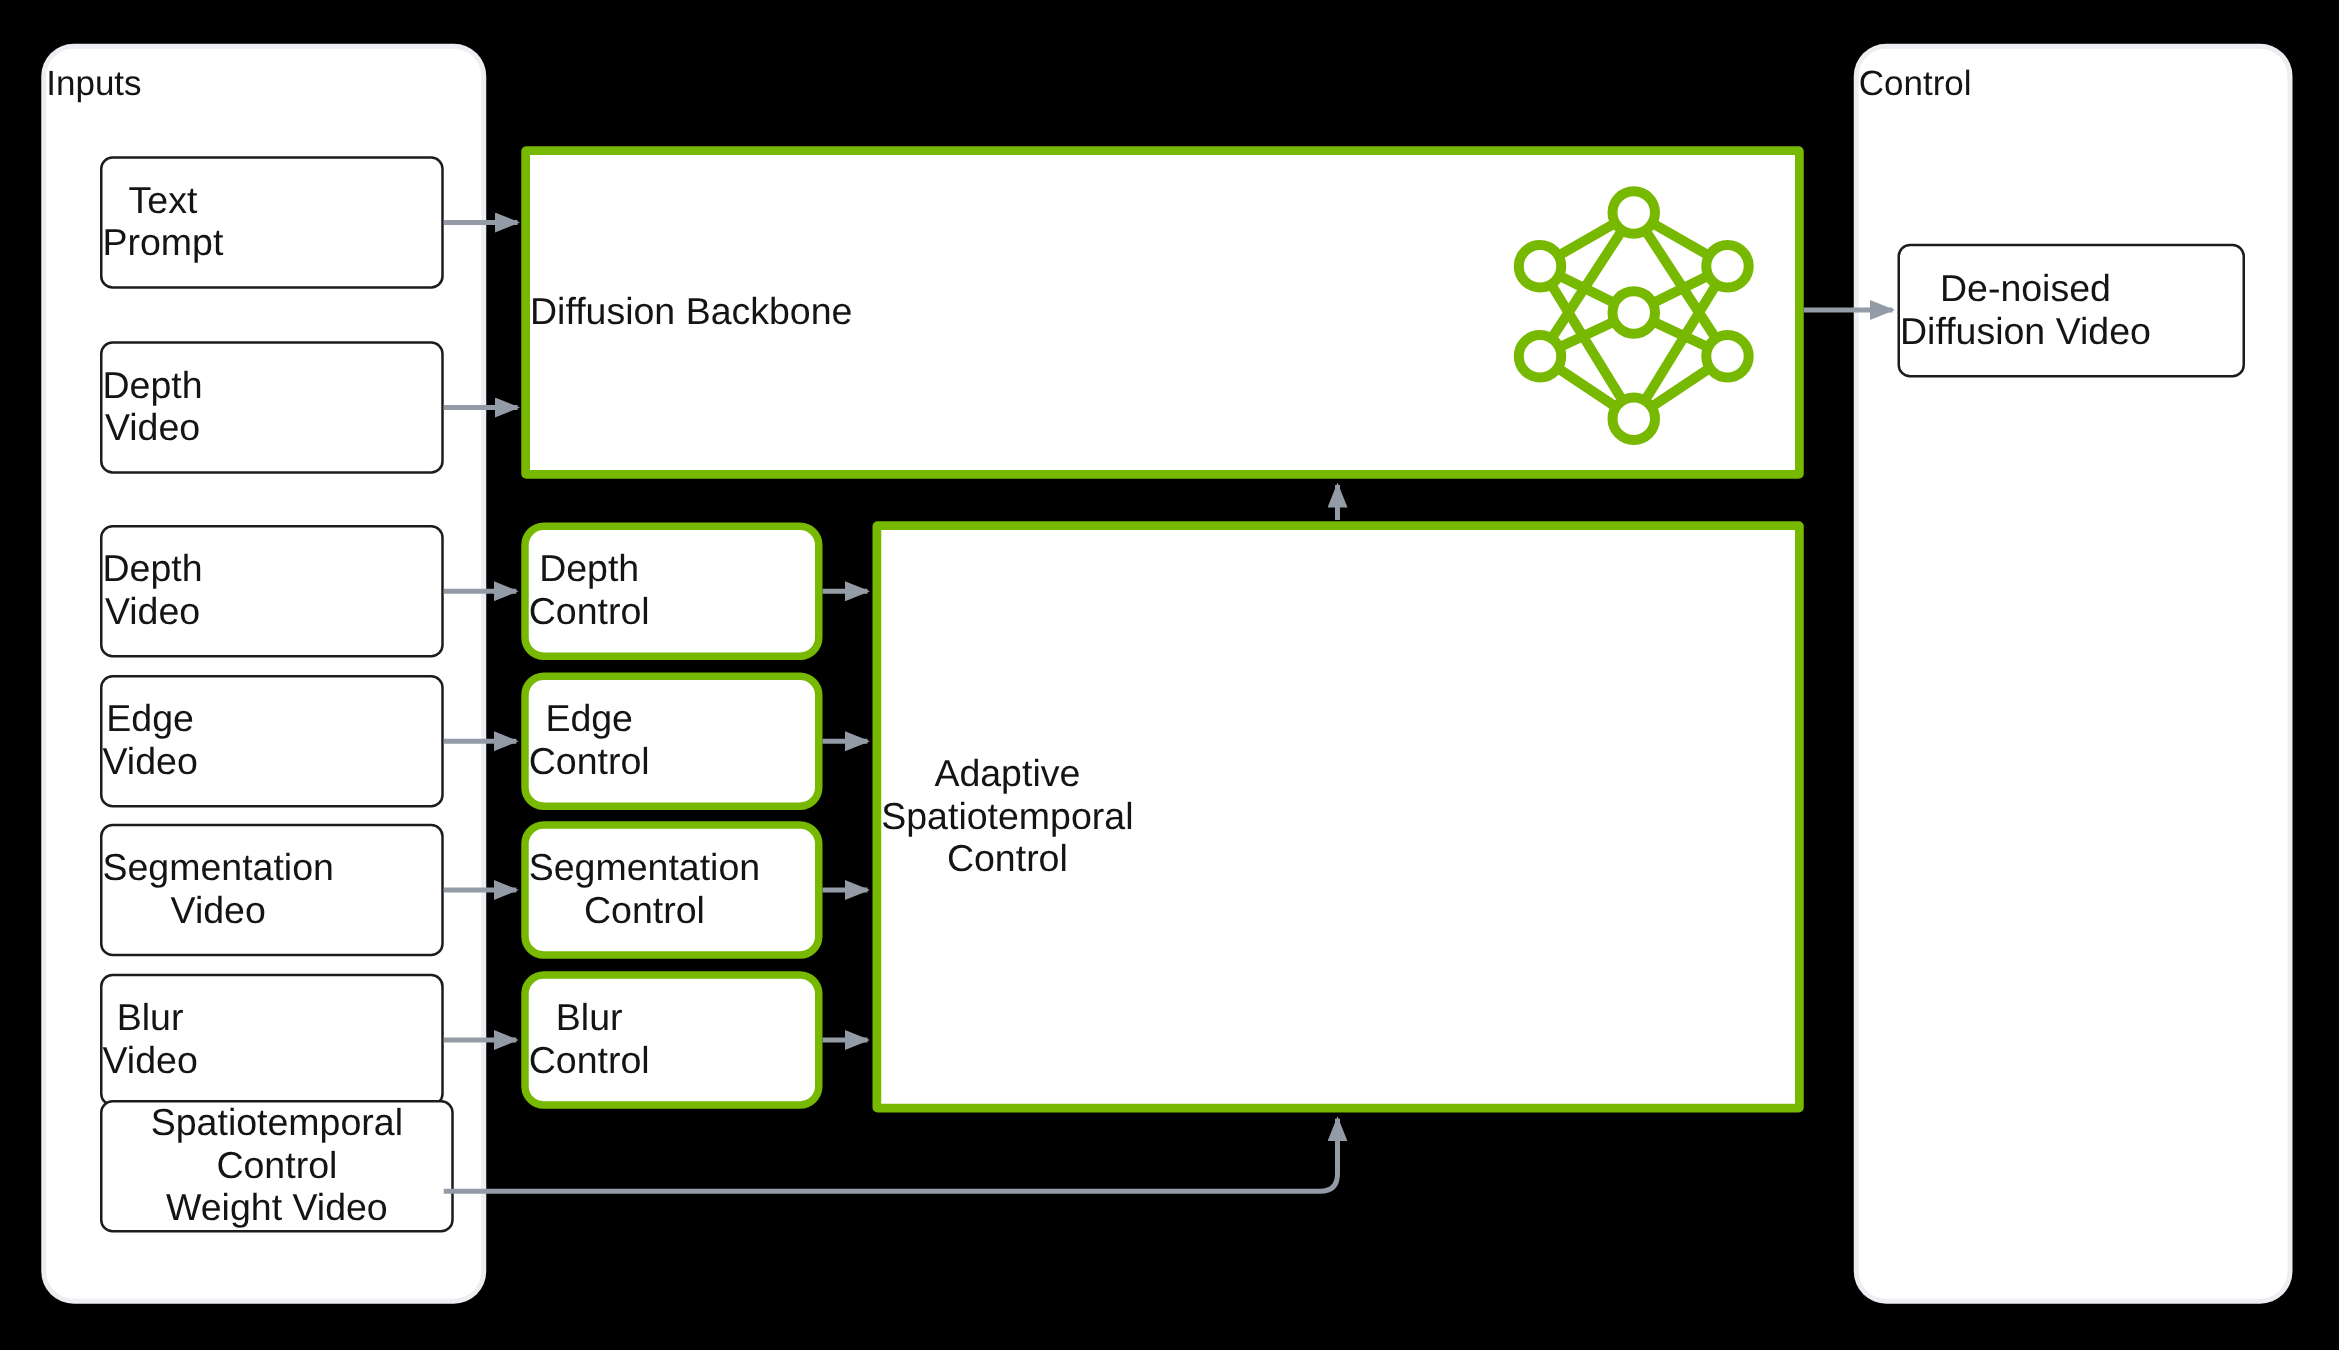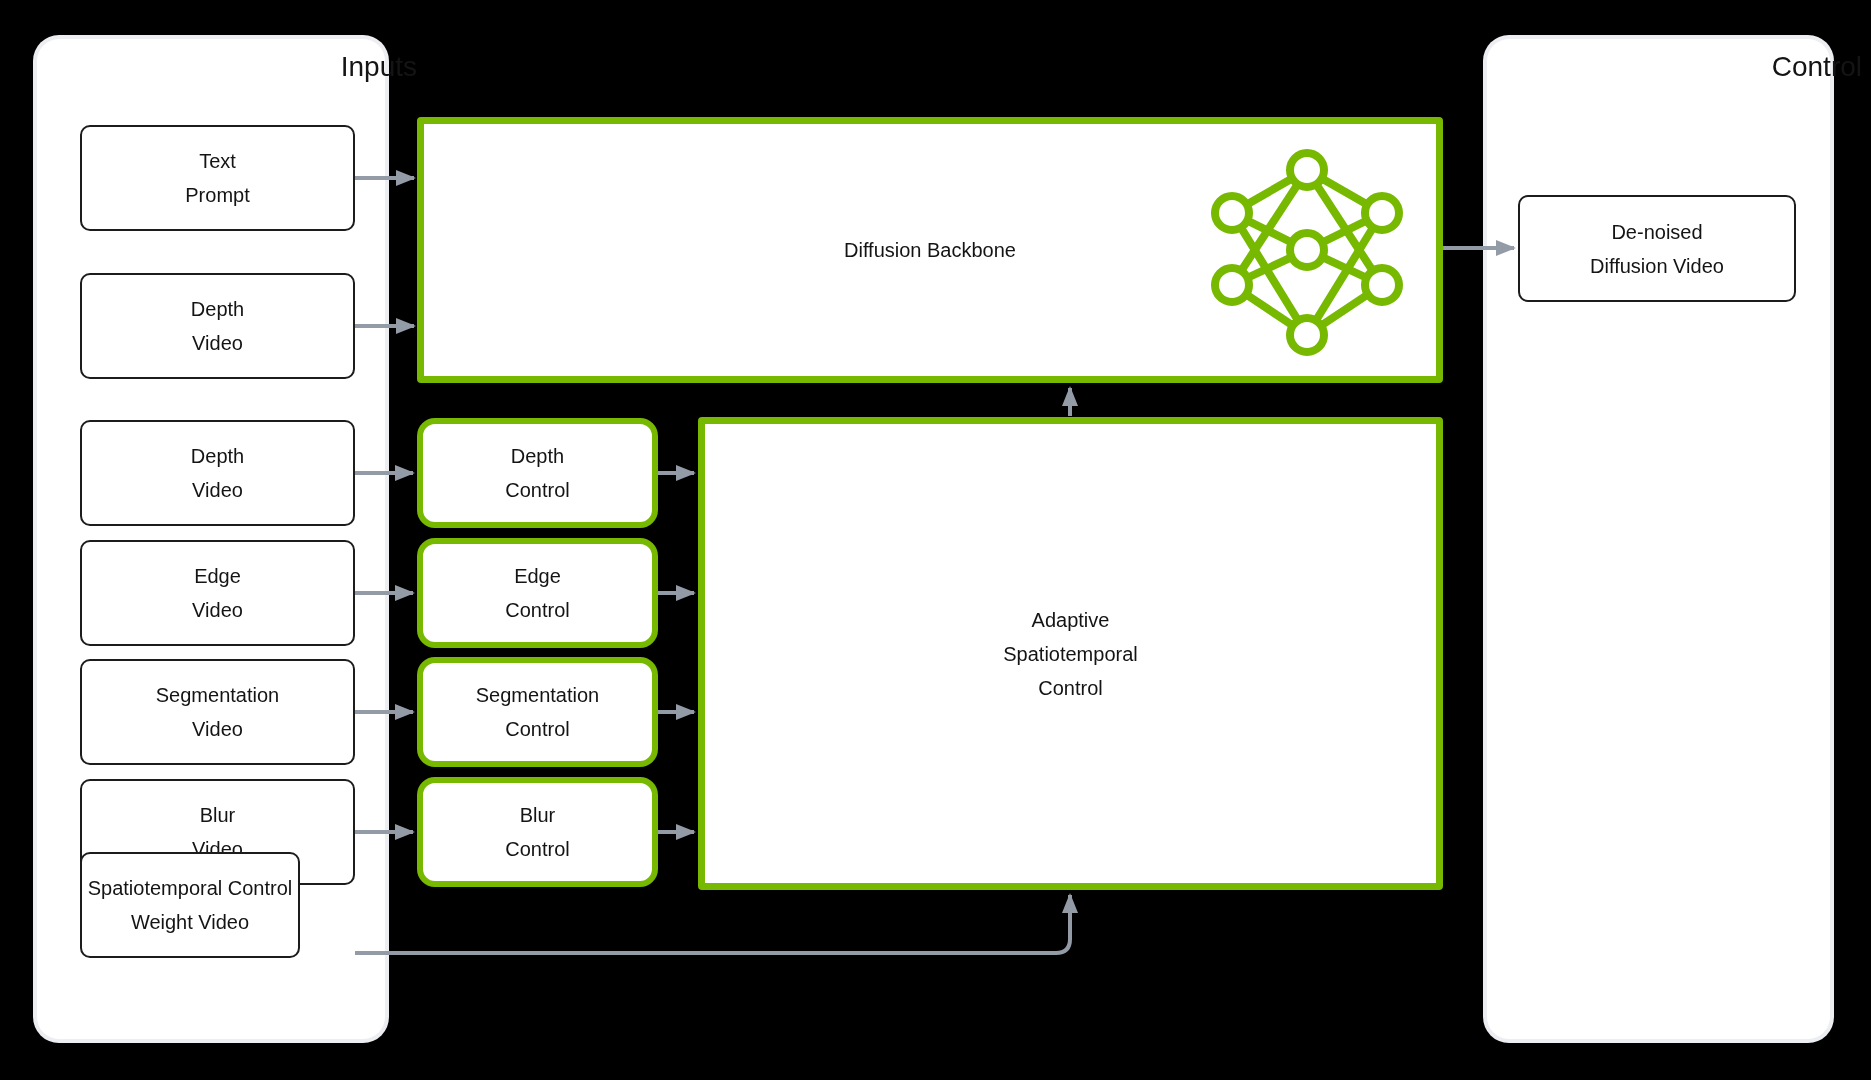--- a/index.html
+++ b/index.html
@@ -1,22 +1,22 @@
 <!DOCTYPE html>
 <html><head>
 <meta charset="utf-8">
 <style>
   html,body{margin:0;padding:0;background:#000;}
   .canvas{position:relative;width:1871px;height:1080px;background:#000;overflow:hidden;
           font-family:"Liberation Sans","DejaVu Sans",sans-serif;color:#141414;}
   .panel{position:absolute;background:#fff;border-radius:22px;box-shadow:0 0 0 4px #ECEEF2;z-index:1;}
-  .panel-title{position:absolute;z-index:2;text-align:right;font-size:28px;line-height:30px;color:#141414;margin-left:32px;}
-  .node{position:absolute;z-index:2;display:flex;align-items:center;justify-content:center;
+  .panel-title{position:absolute;z-index:2;text-align:left;font-size:28px;line-height:30px;color:#141414;}
+  .node{position:absolute;z-index:2;display:flex;align-items:center;justify-content:flex-start;
         text-align:center;background:#fff;box-sizing:border-box;color:#141414;
-        font-size:20px;line-height:34px;white-space:pre-line;}
+        font-size:30px;line-height:34px;white-space:pre-line;}
   .plain{border:2px solid #1c1c1c;border-radius:10px;}
   .green{border:6px solid #76B900;border-radius:18px;}
   .big-green{border:7px solid #76B900;border-radius:4px;}
   .nn-icon{position:absolute;left:781px;top:18px;}
   .arrows{position:absolute;left:0;top:0;width:1871px;height:1080px;z-index:3;pointer-events:none;}
 </style>
 </head>
 <body>
 
 <div class="canvas">
@@ -44,21 +44,21 @@
 Video</span>
   </div>
   <div class="node plain" style="left:80px;top:659px;width:275px;height:106px">
     <span>Segmentation
 Video</span>
   </div>
   <div class="node plain" style="left:80px;top:779px;width:275px;height:106px">
     <span>Blur
 Video</span>
   </div>
-  <div class="node plain" style="left:80px;top:852px;width:220px;height:106px">
+  <div class="node plain" style="left:80px;top:880px;width:283px;height:106px">
     <span>Spatiotemporal Control
 Weight Video</span>
   </div>
 
   <div class="node big-green" style="left:417px;top:117px;width:1026px;height:266px">
     <span>Diffusion Backbone</span>
     <svg class="nn-icon" width="204" height="220" viewBox="0 0 204 220">
       <g stroke="#76B900" stroke-width="8" stroke-linecap="round" fill="none">
         <line x1="27" y1="71" x2="102" y2="28"></line>
         <line x1="27" y1="71" x2="102" y2="108"></line>

